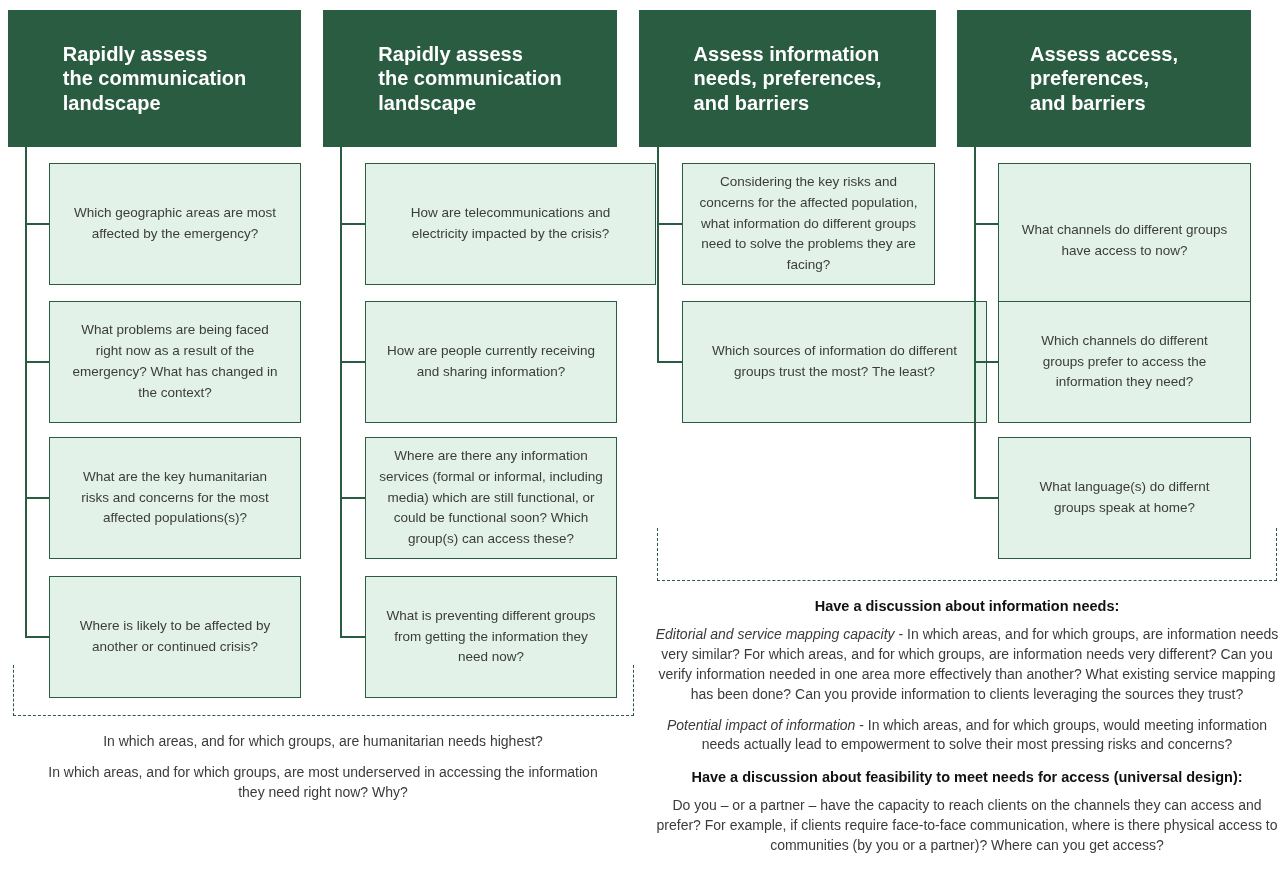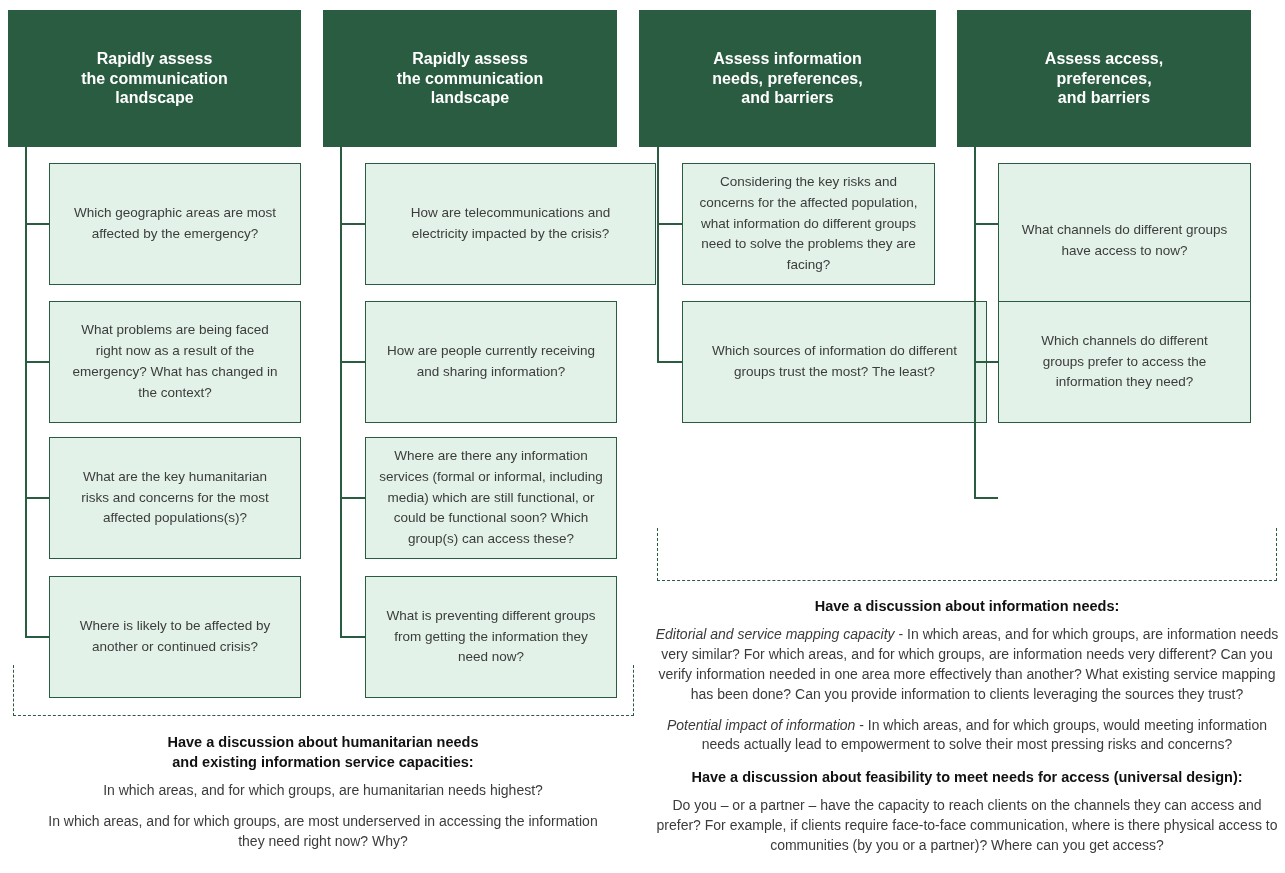--- a/index.html
+++ b/index.html
@@ -14,23 +14,23 @@
   }
   .col-header {
     position: absolute;
     top: 10px;
     height: 137px;
     background: #2A5C41;
     color: #ffffff;
     display: flex;
     align-items: center;
     justify-content: center;
-    text-align: center;
+    text-align: left;
     font-weight: bold;
-    font-size: 16px;
+    font-size: 20px;
     line-height: 1.22;
     white-space: pre-line;
   }
   .q-box {
     position: absolute;
     background: #E2F2E8;
     border: 1px solid #2A5C41;
     display: flex;
     align-items: center;
     justify-content: center;
@@ -122,27 +122,26 @@
   <div class="q-box" style="left:682px; width:253px; top:163px; height:122px; padding:6px 14px;">Considering the key risks and concerns for the affected population, what information do different groups need to solve the problems they are facing?</div>
   <div class="q-box" style="left:682px; width:305px; top:301px; height:122px;">Which sources of information do different groups trust the most? The least?</div>
 
   <div class="vline" style="left:974px; top:147px; height:351px;"></div>
   <div class="hstub" style="left:974px; top:223px; width:24px;"></div>
   <div class="hstub" style="left:974px; top:361px; width:24px;"></div>
   <div class="hstub" style="left:974px; top:497px; width:24px;"></div>
 
   <div class="q-box" style="left:998px; width:253px; top:163px; height:155px;">What channels do different groups have access to now?</div>
   <div class="q-box" style="left:998px; width:253px; top:301px; height:122px;">Which channels do different groups prefer to access the information they need?</div>
+  <div class="q-box" style="left:998px; width:253px; top:437px; height:122px;">What language(s) do differnt groups speak at home?</div>
 
   <div class="bracket" style="left:13px;  top:665px; width:621px; height:51px;"></div>
   <div class="bracket" style="left:657px; top:528px; width:620px; height:53px;"></div>
 
   <div class="disc" style="left:40px; top:732px; width:566px;">
-    <h3>Have a discussion about humanitarian needs
-and existing information service capacities:</h3>
     <p>In which areas, and for which groups, are humanitarian needs highest?</p>
     <p>In which areas, and for which groups, are most underserved in accessing the information they need right now? Why?</p>
   </div>
 
   <div class="disc" style="left:652px; top:596px; width:630px;">
     <h3>Have a discussion about information needs:</h3>
     <p><span class="lead">Editorial and service mapping capacity</span><span> - In which areas, and for which groups, are information needs very similar? For which areas, and for which groups, are information needs very different? Can you verify information needed in one area more effectively than another? What existing service mapping has been done? Can you provide information to clients leveraging the sources they trust?</span></p>
     <p><span class="lead">Potential impact of information</span><span> - In which areas, and for which groups, would meeting information needs actually lead to empowerment to solve their most pressing risks and concerns?</span></p>
     <h3 class="gap-heading">Have a discussion about feasibility to meet needs for access (universal design):</h3>
     <p>Do you – or a partner – have the capacity to reach clients on the channels they can access and prefer? For example, if clients require face-to-face communication, where is there physical access to communities (by you or a partner)? Where can you get access?</p>

